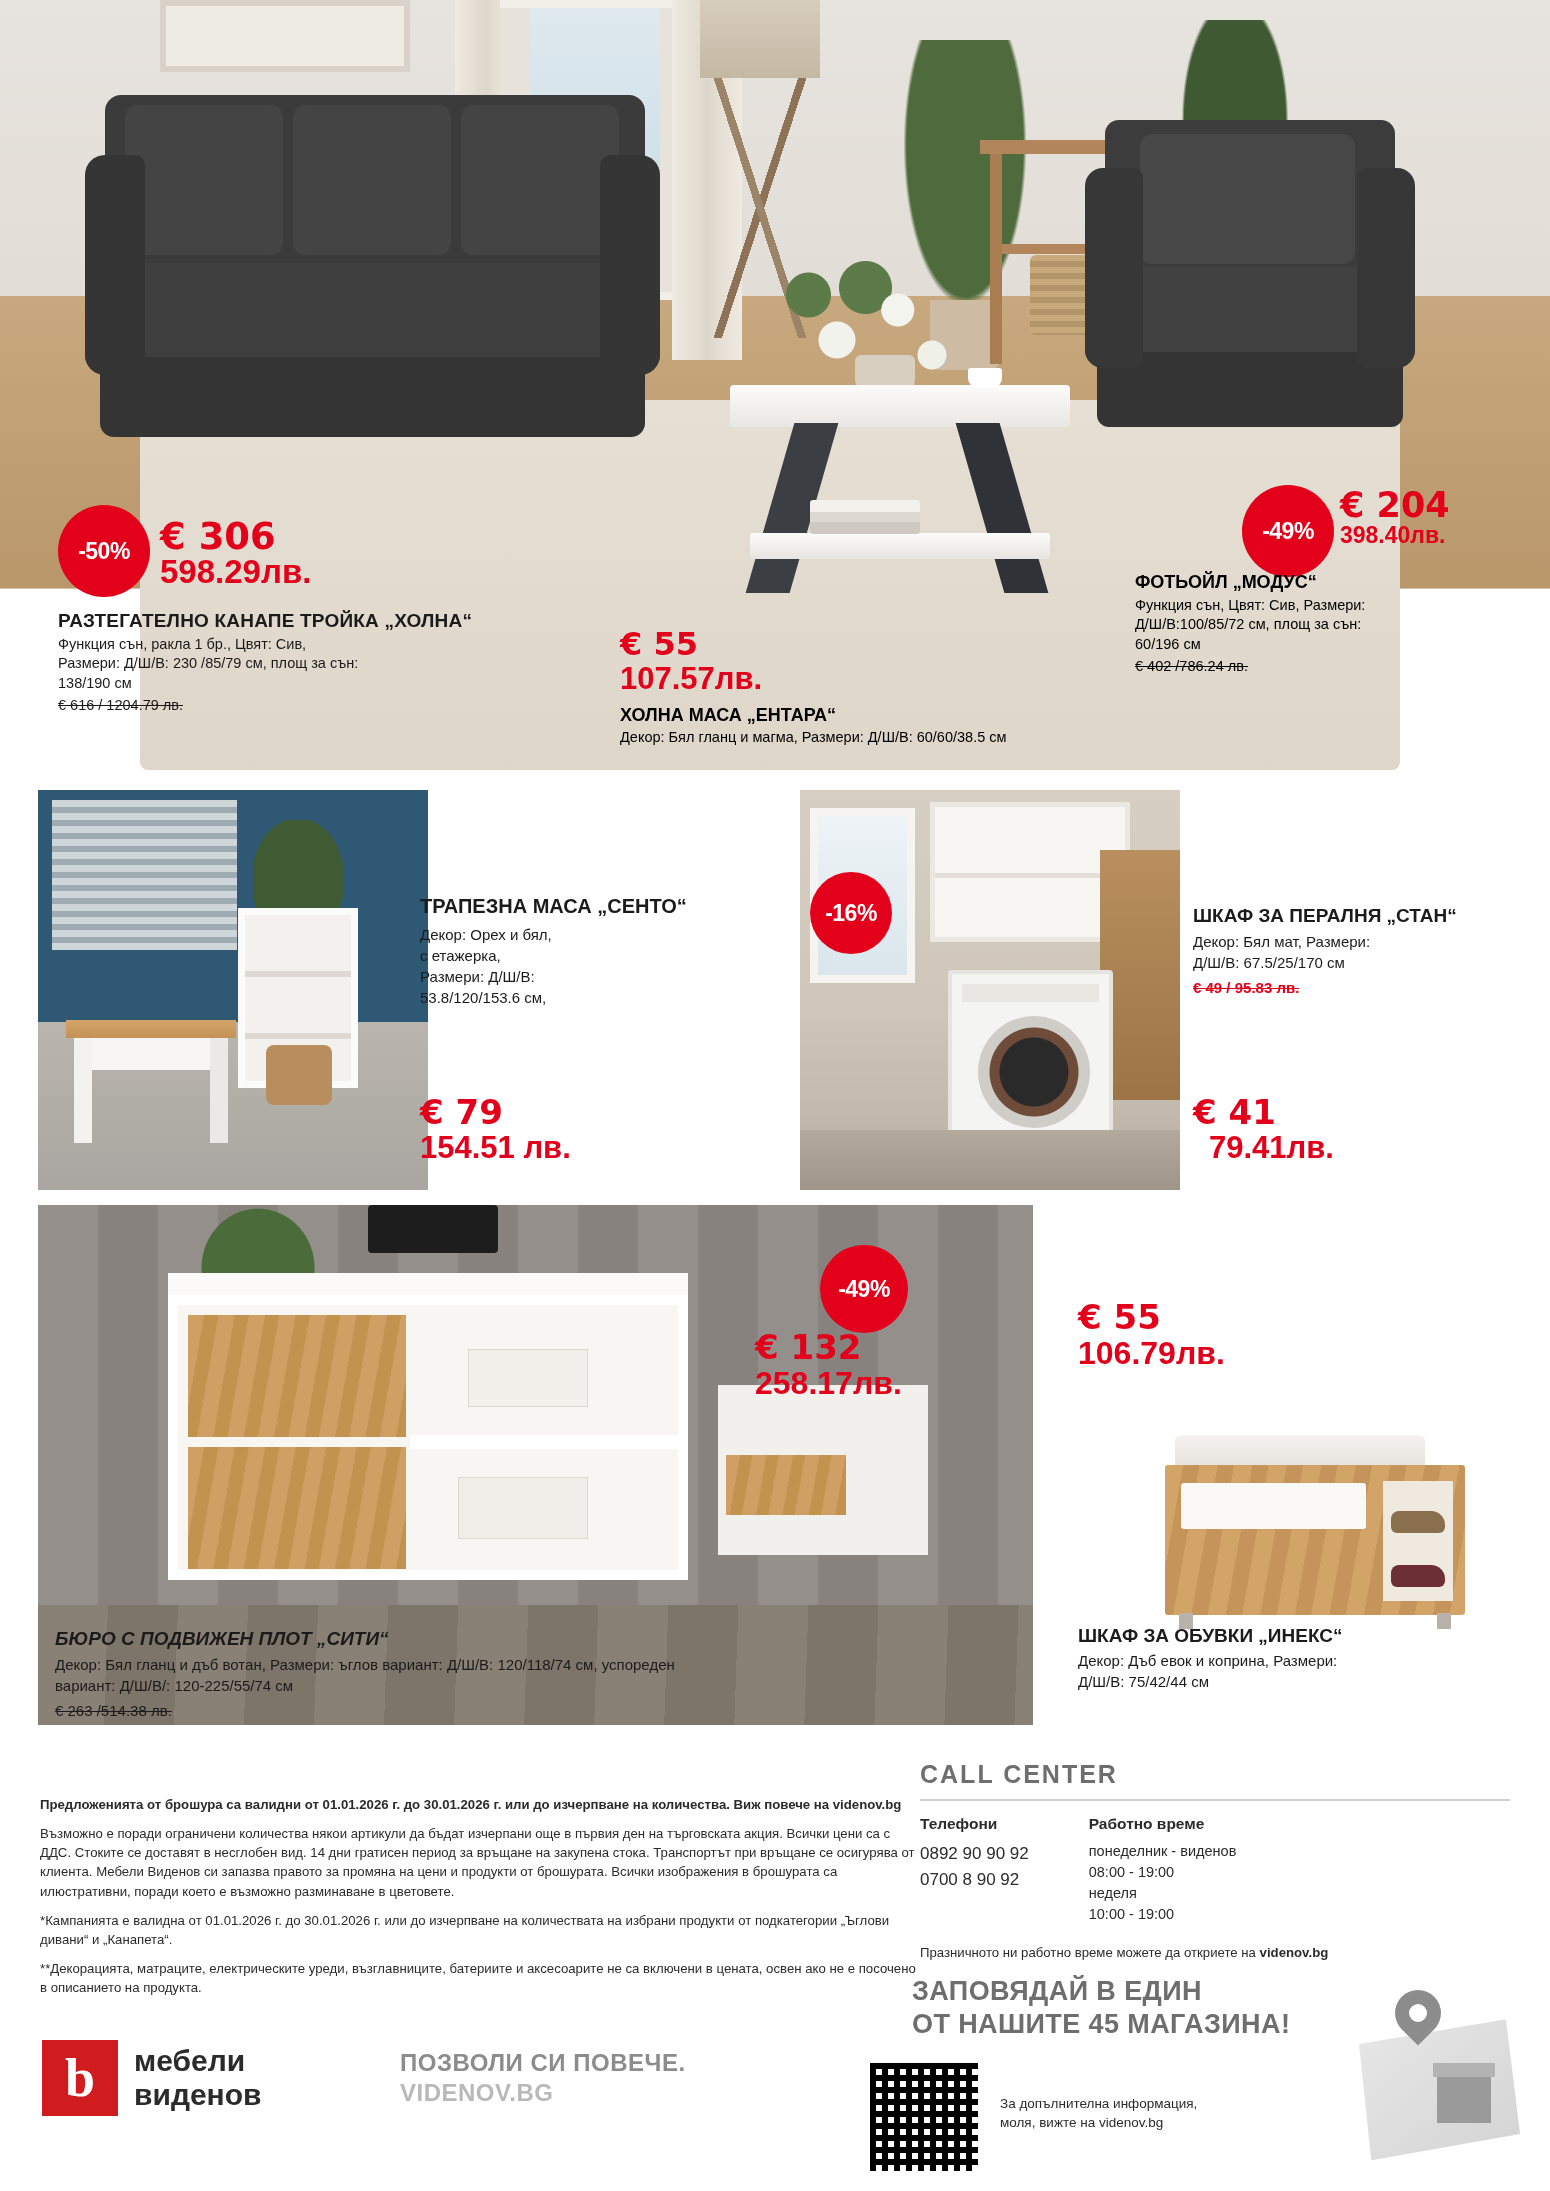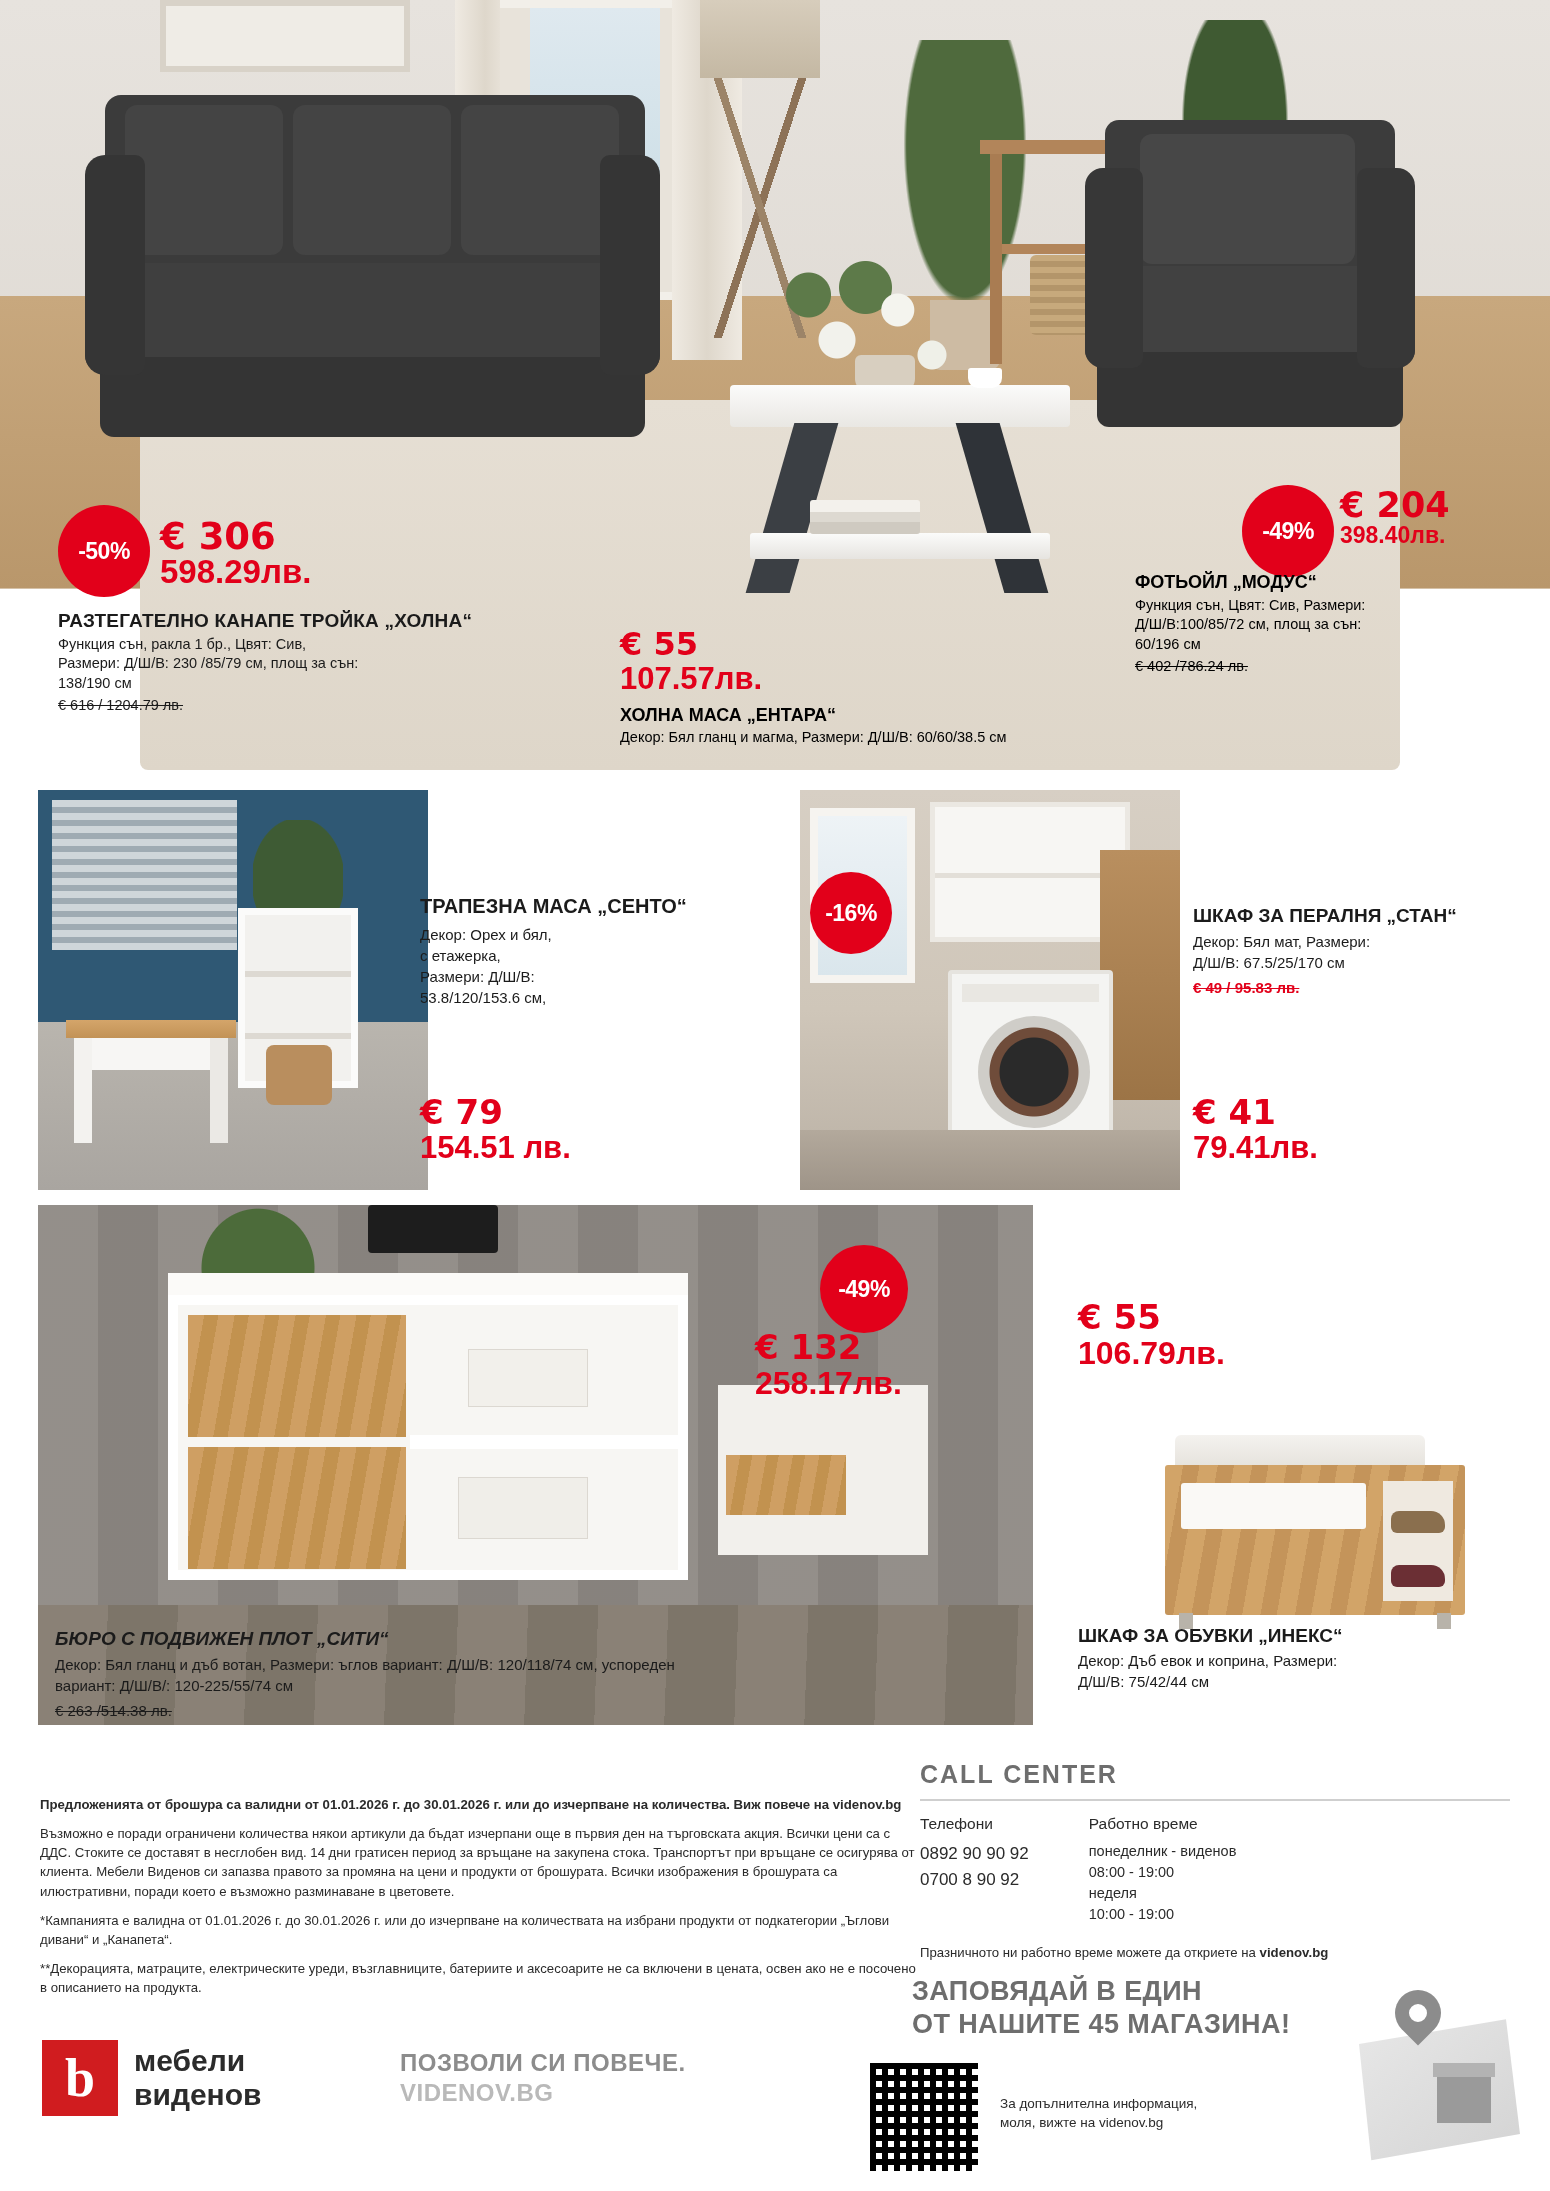--- a/index.html
+++ b/index.html
@@ -323,21 +323,21 @@
   .cw-floor {
     position: absolute; left: 0; bottom: 0; width: 100%; height: 60px;
     background: linear-gradient(180deg,#b3a99c,#9e9488);
   }
 
   .sec2b-text { position: absolute; left: 1193px; top: 905px; width: 330px; }
   .sec2b-text .title { font-size: 19px; font-weight: bold; color: #1b1b1b; }
   .sec2b-text .desc { font-size: 15px; line-height: 1.38; margin-top: 5px; color: #1b1b1b; }
   .sec2b-price { position: absolute; left: 1193px; top: 1095px; }
   .sec2b-price .e { font-size: 34px; line-height: 1.05; }
-  .sec2b-price .b { font-size: 31px; line-height: 1.08; }
+  .sec2b-price .b { font-size: 31px; line-height: 1.08; margin-left: 16px; }
 
   
   .card-desk {
     position: absolute; left: 38px; top: 1205px; width: 995px; height: 520px;
     overflow: hidden;
     background:
       linear-gradient(180deg,#8e8984 0 78%, #6f6a66 78% 100%),
       repeating-linear-gradient(90deg,#8e8984 0 120px,#847f7a 120px 240px);
   }
   .cd-wallstripe {
@@ -450,21 +450,21 @@
   .legal .strong { font-weight: bold; }
 
   .callcenter {
     position: absolute; left: 920px; top: 1760px; width: 600px;
   }
   .cc-title {
     font-size: 25px; letter-spacing: 2px; font-weight: bold; color: #6e6e6e;
   }
   .cc-rule { height: 2px; background: #cfcfcf; margin: 10px 0 14px; width: 590px; }
   .cc-cols { display: flex; gap: 60px; }
-  .cc-h { font-size: 15.5px; font-weight: normal; color: #2b2b2b; margin-bottom: 8px; }
+  .cc-h { font-size: 15.5px; font-weight: bold; color: #2b2b2b; margin-bottom: 8px; }
   .cc-phone { font-size: 17px; color: #2b2b2b; line-height: 1.5; }
   .cc-day { font-size: 14.5px; color: #2b2b2b; line-height: 1.45; }
   .cc-note { font-size: 13.2px; color: #2b2b2b; margin-top: 20px; }
   .cc-note b { font-weight: bold; }
 
   .slogan {
     position: absolute; left: 912px; top: 1975px; width: 620px;
     color: #6e6e6e; font-weight: bold; font-size: 27px; line-height: 1.22;
     letter-spacing: 0.4px;
   }

